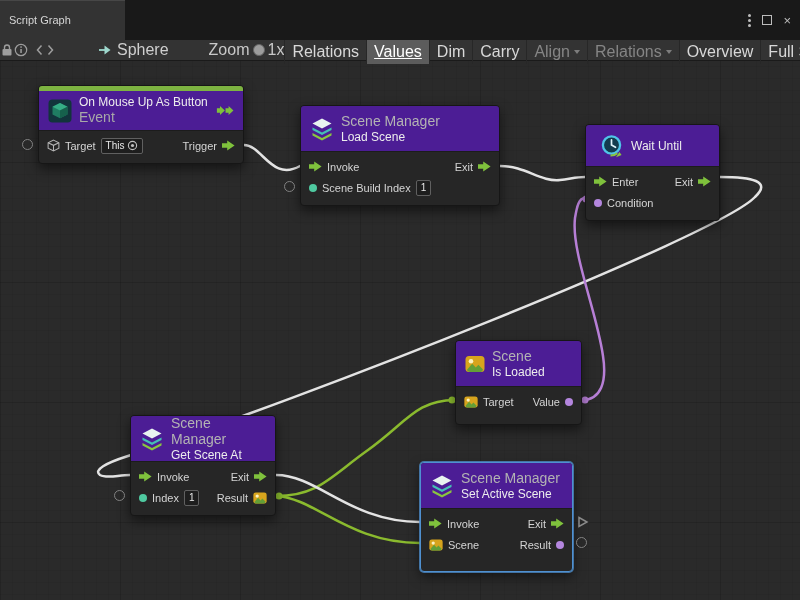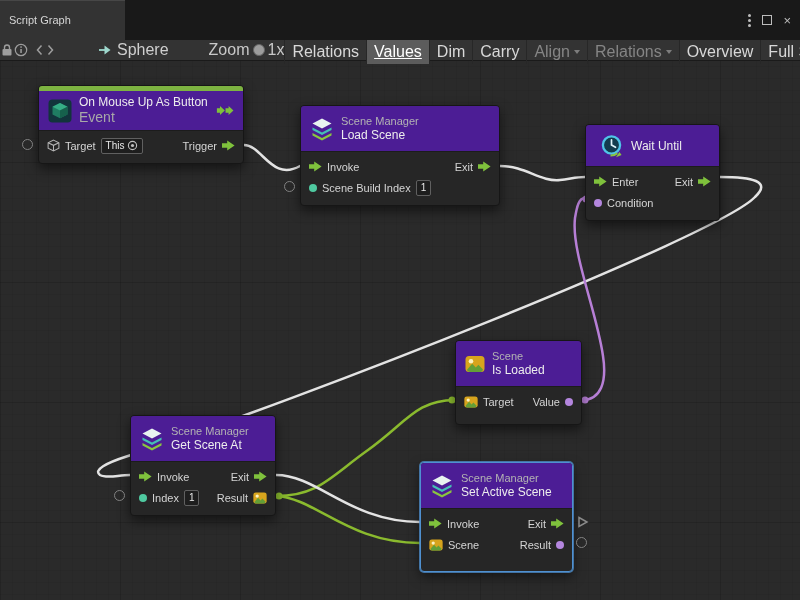--- a/index.html
+++ b/index.html
@@ -42,21 +42,21 @@
   svg.wires{position:absolute;top:0;left:0;width:800px;height:600px;pointer-events:none;z-index:1;}
 
   
   .node{position:absolute;background:#262626;border:1px solid #161616;border-radius:4px;box-shadow:0 5px 12px rgba(0,0,0,.5);z-index:2;box-sizing:border-box;}
   .node.selected{border-color:#4f90d0;box-shadow:0 0 0 1px rgba(79,144,208,.75),0 5px 12px rgba(0,0,0,.5);}
   .event-strip{height:5px;background:#7db341;border-radius:3px 3px 0 0;}
   .node-header{display:flex;align-items:center;gap:7px;padding:0 9px;background:#4c1d95;border-bottom:1px solid #1c1c1c;border-radius:3px 3px 0 0;box-sizing:border-box;}
   .event-strip + .node-header{border-radius:0;}
   .nh46{height:46px;} .nh42{height:42px;padding-left:14px;} .nh40{height:40px;}
   .title-stack{display:flex;flex-direction:column;line-height:1.2;min-width:0;}
-  .category{font-size:11px;color:#b3b3b3;}
+  .category{font-size:14px;color:#b3b3b3;}
   .title{font-size:12px;color:#ededed;white-space:nowrap;}
   .subtitle{font-size:14px;color:#a8a8a8;}
   .spacer{flex:1;}
   .node-body{padding:4px 0 7px;}
   .row{height:21px;display:flex;align-items:center;justify-content:space-between;padding:0 8px;}
   .pgroup{display:flex;align-items:center;gap:5px;justify-content:space-between;}
   .plabel{font-size:11px;color:#d4d4d4;white-space:nowrap;}
   .dot{width:8px;height:8px;border-radius:50%;display:inline-block;}
   .dot.teal{background:#4fc9a0;}
   .dot.purple{background:#b486de;}

